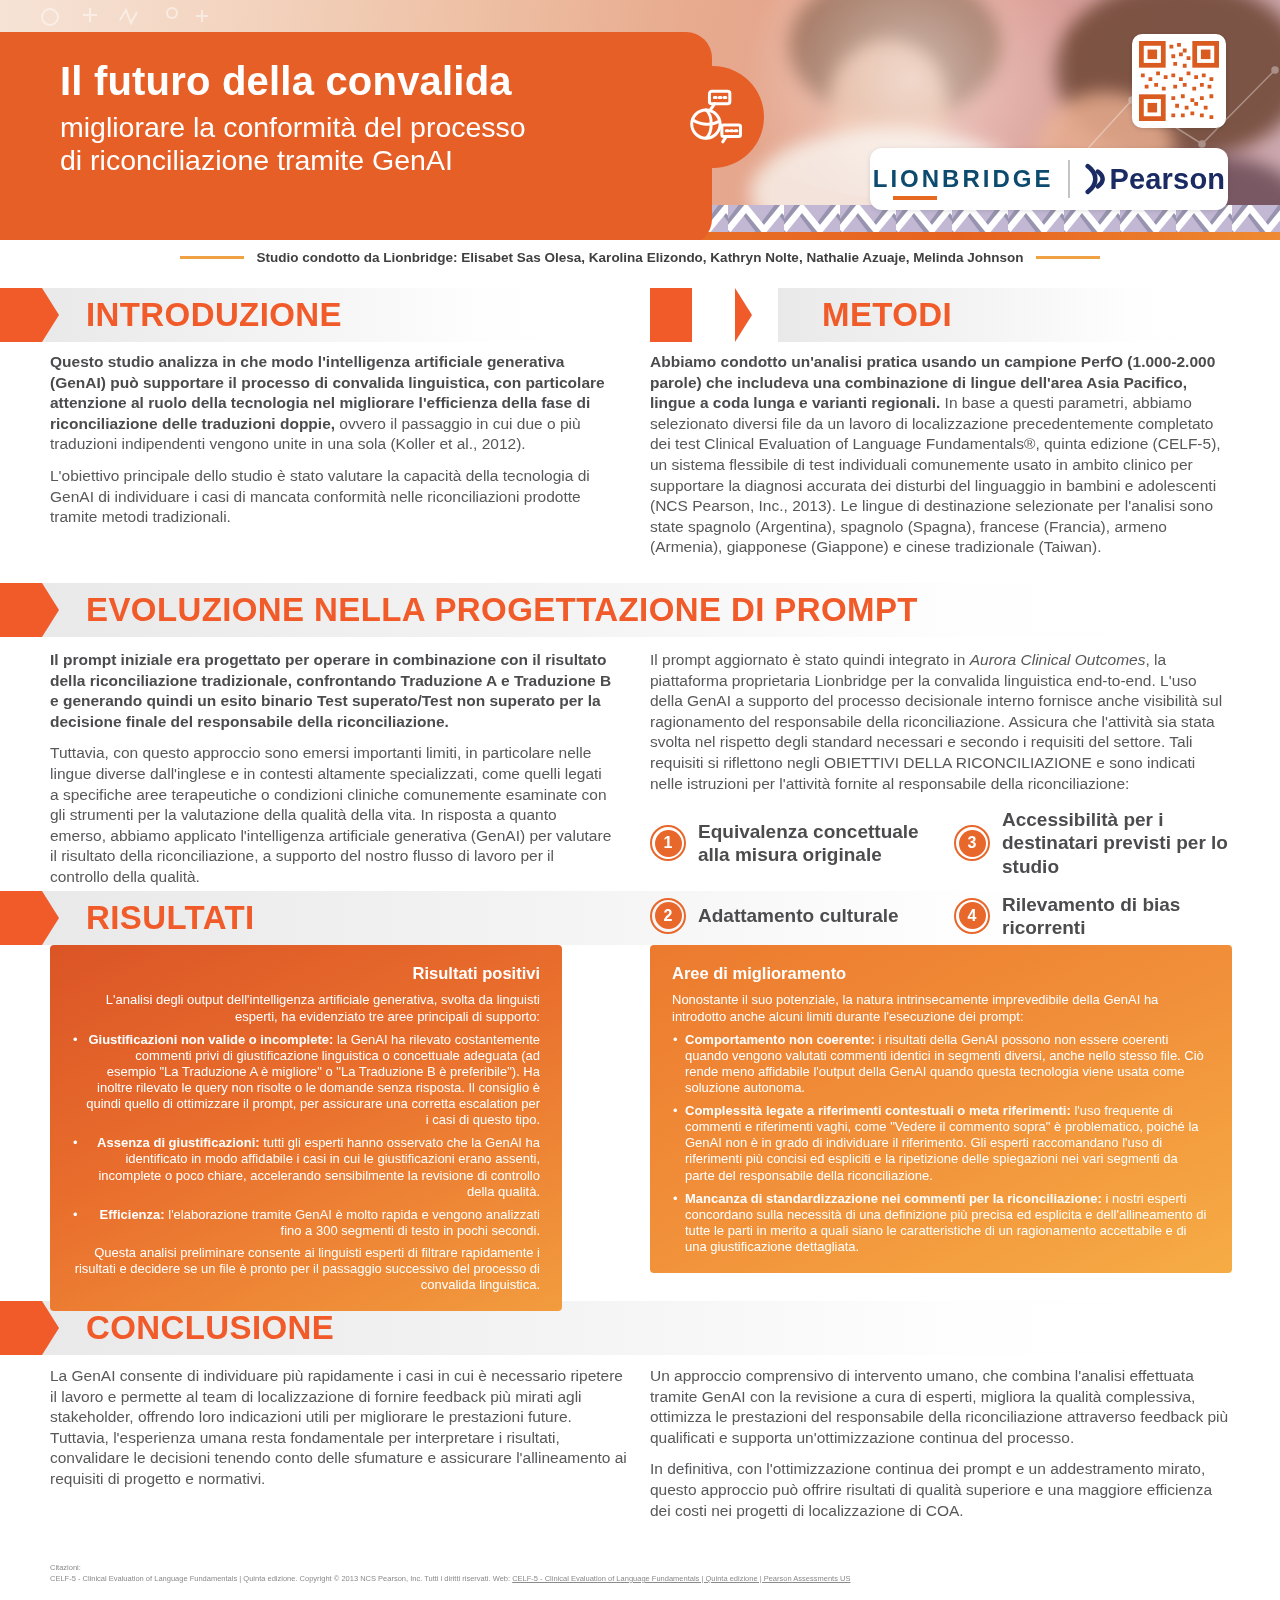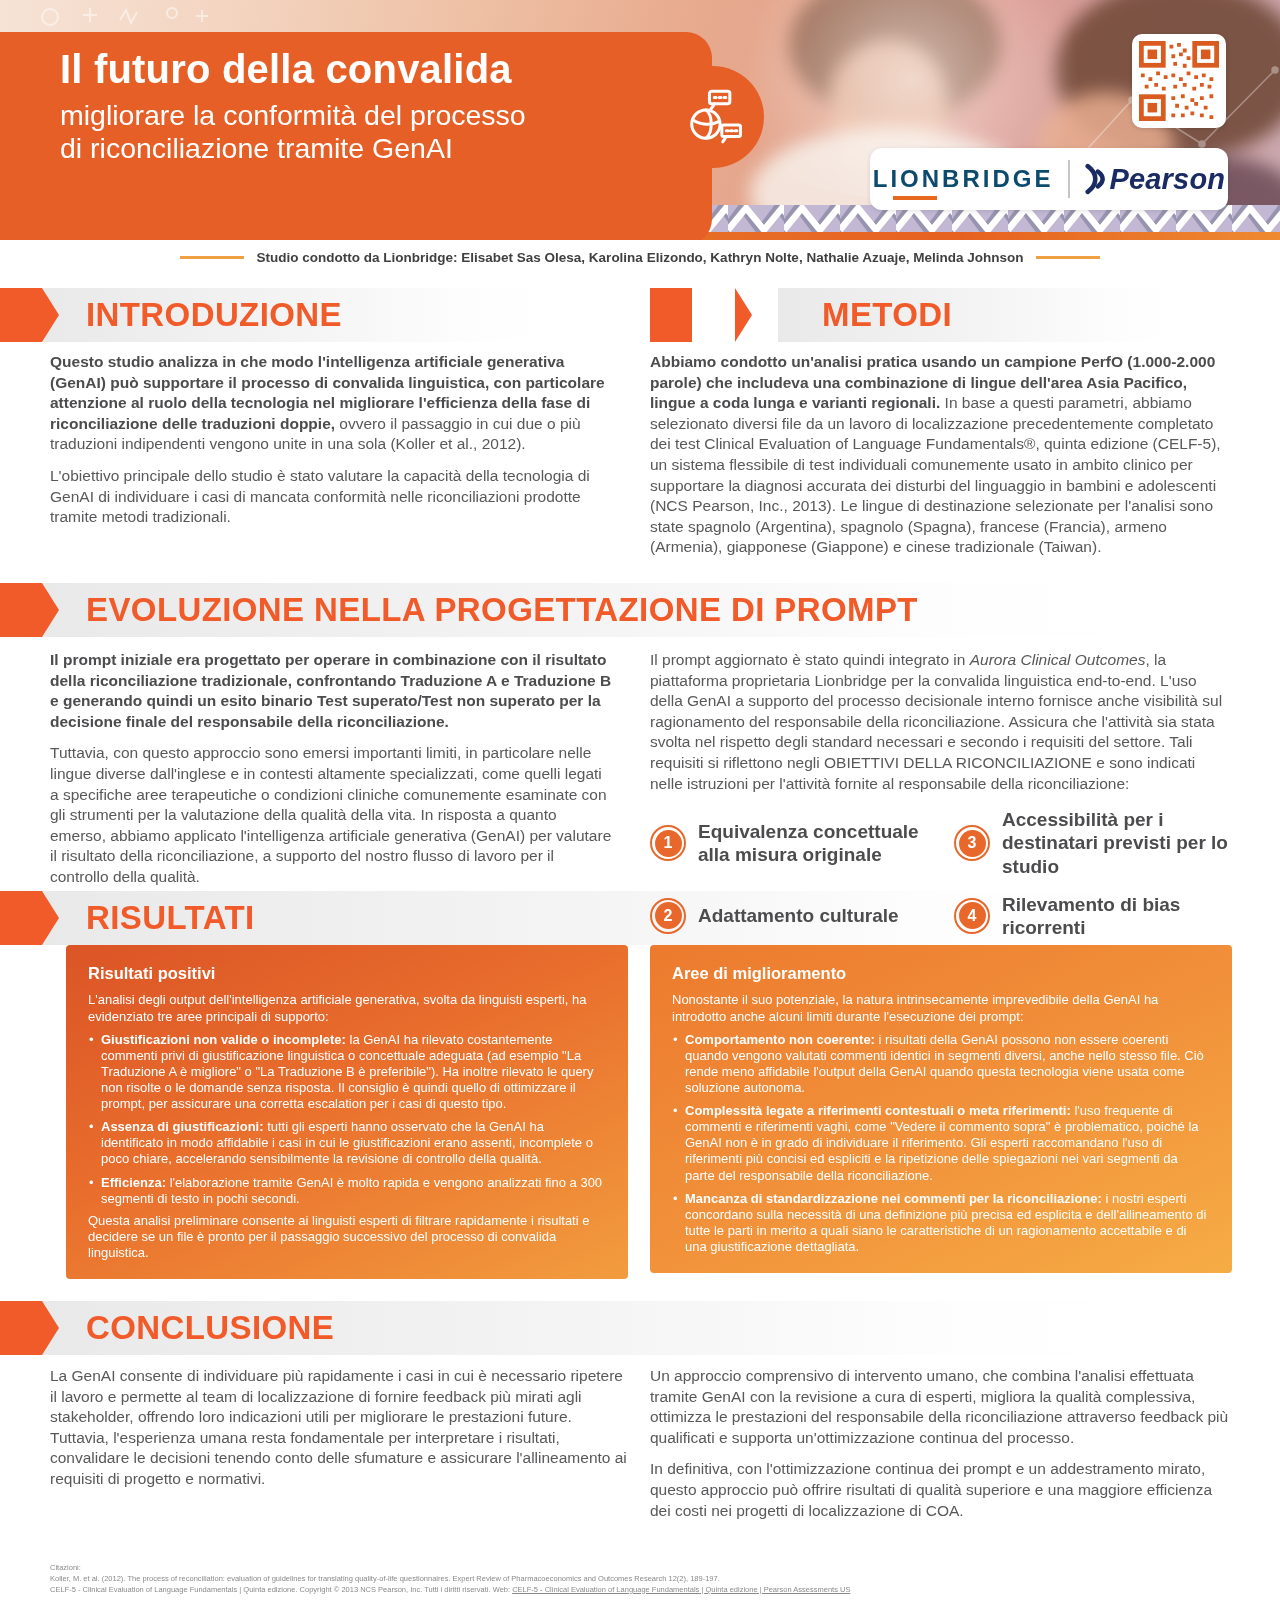--- a/index.html
+++ b/index.html
@@ -20,39 +20,39 @@
   .hero-glow { position:absolute; left:700px; top:-40px; width:420px; height:240px; border-radius:50%;
     background:radial-gradient(circle,rgba(255,255,255,.55),rgba(255,255,255,0) 70%); }
   .doodles { position:absolute; left:30px; top:2px; opacity:.5; }
   .network { position:absolute; right:0; top:58px; opacity:.35; }
 
   .pattern-strip { position:absolute; left:0; top:205px; width:1280px; height:27px; }
   .orange-bar { position:absolute; left:0; top:232px; width:1280px; height:8px;
     background:linear-gradient(90deg,#F2A440 0%,#E8742B 45%,#E6611F 75%,#EE8A31 100%); }
 
   .title-card { position:absolute; left:0; top:32px; width:712px; height:213px;
-    background:#E65F27; border-radius:0 26px 26px 0; padding:16px 40px 0 60px; color:#fff; }
+    background:#E65F27; border-radius:0 26px 26px 0; padding:28px 40px 0 60px; color:#fff; }
   .title-card .t  { font-size:40px; font-weight:700; line-height:1.06; letter-spacing:.2px; }
   .title-card .st { font-size:28.5px; font-weight:400; line-height:1.13; margin-top:9px; }
 
   .icon-circle { position:absolute; left:662px; top:66px; width:102px; height:102px;
     background:#E65F27; border-radius:50%; display:flex; align-items:center; justify-content:center; }
 
   .qr-box { position:absolute; left:1132px; top:34px; width:94px; height:94px;
     background:#fff; border-radius:10px; padding:7px; box-shadow:0 1px 4px rgba(0,0,0,.15); }
 
   .logo-pill { position:absolute; left:870px; top:148px; width:358px; height:62px; background:#fff;
     border-radius:12px; display:flex; align-items:center; justify-content:center; gap:15px;
     box-shadow:0 1px 5px rgba(0,0,0,.12); }
   .lb-wrap { position:relative; }
   .lb-text { font-size:24px; font-weight:700; letter-spacing:3px; color:#0c4a6e; }
   .lb-bar { position:absolute; left:20px; bottom:-7px; width:44px; height:4px; background:#E6691F; }
   .logo-div { width:2px; height:38px; background:#C4C4C4; }
   .pearson-wrap { display:flex; align-items:center; gap:2px; }
-  .pearson-text { font-size:29px; font-weight:700; color:#1A2B63; letter-spacing:.2px;font-style:italic; }
+  .pearson-text { font-size:29px; font-weight:700; color:#1A2B63; letter-spacing:.2px; }
 
   
   .byline { position:absolute; left:0; top:250px; width:1280px; padding:0 180px;
     display:flex; align-items:center; gap:13px; }
   .byline .rule { flex:1; height:2.5px; background:#EFA143; }
   .byline .txt { font-size:13.5px; font-weight:700; color:#404040; white-space:nowrap; }
 
   
   .sec-head { position:absolute; height:54px; display:flex; align-items:stretch; }
   .chev { width:42px; background:#F15A29; }
@@ -84,22 +84,22 @@
   .obj { display:flex; align-items:center; gap:12px; }
   .obj-ring { flex:0 0 36px; width:36px; height:36px; border:2.5px solid #E8672B; border-radius:50%;
     display:flex; align-items:center; justify-content:center; }
   .obj-num { width:27px; height:27px; background:#E8672B; border-radius:50%; color:#fff;
     font-weight:700; font-size:16px; display:flex; align-items:center; justify-content:center; }
   .obj-label { font-weight:700; font-size:19px; line-height:1.22; color:#4C4C4E; }
 
   
   .box { position:absolute; top:945px; border-radius:4px; color:#fff; padding:18px 22px;
     font-size:13px; line-height:1.24; }
-  .box-left  { left:66px; width:562px;
-    background:linear-gradient(155deg,#DB5426 0%,#E96F2D 45%,#F29C3E 100%); }
+  .box-left  { left:50px; width:512px;
+    background:linear-gradient(155deg,#DB5426 0%,#E96F2D 45%,#F29C3E 100%);text-align:right; }
   .box-right { left:650px; width:582px;
     background:linear-gradient(155deg,#EC7A2E 0%,#F1903A 50%,#F6AC45 100%); }
   .box h3 { font-size:16.5px; font-weight:700; margin-bottom:9px; }
   .box p { margin-top:6px; }
   .bullet { position:relative; padding-left:13px; margin-top:7px; }
   .bullet::before { content:"•"; position:absolute; left:1px; top:0; }
   .box strong { font-weight:700; }
 
   
   .footer { position:absolute; left:50px; top:1563px; width:980px;
@@ -300,15 +300,14 @@
 <div class="body-block t-conc-l">
   <p>La GenAI consente di individuare più rapidamente i casi in cui è necessario ripetere il lavoro e permette al team di localizzazione di fornire feedback più mirati agli stakeholder, offrendo loro indicazioni utili per migliorare le prestazioni future. Tuttavia, l'esperienza umana resta fondamentale per interpretare i risultati, convalidare le decisioni tenendo conto delle sfumature e assicurare l'allineamento ai requisiti di progetto e normativi.</p>
 </div>
 <div class="body-block t-conc-r">
   <p>Un approccio comprensivo di intervento umano, che combina l'analisi effettuata tramite GenAI con la revisione a cura di esperti, migliora la qualità complessiva, ottimizza le prestazioni del responsabile della riconciliazione attraverso feedback più qualificati e supporta un'ottimizzazione continua del processo.</p>
   <p>In definitiva, con l'ottimizzazione continua dei prompt e un addestramento mirato, questo approccio può offrire risultati di qualità superiore e una maggiore efficienza dei costi nei progetti di localizzazione di COA.</p>
 </div>
 
 <div class="footer">
   <div>Citazioni:</div>
-  <div>Koller, M. et al. (2012). The process of reconciliation: evaluation of guidelines for translating quality-of-life questionnaires. Expert Review of Pharmacoeconomics and Outcomes Research 12(2), 189-197.</div>
   <div><span>CELF-5 - Clinical Evaluation of Language Fundamentals | Quinta edizione. Copyright © 2013 NCS Pearson, Inc. Tutti i diritti riservati. Web: </span><span class="link">CELF-5 - Clinical Evaluation of Language Fundamentals | Quinta edizione | Pearson Assessments US</span></div>
 </div>
 
 </body></html>

